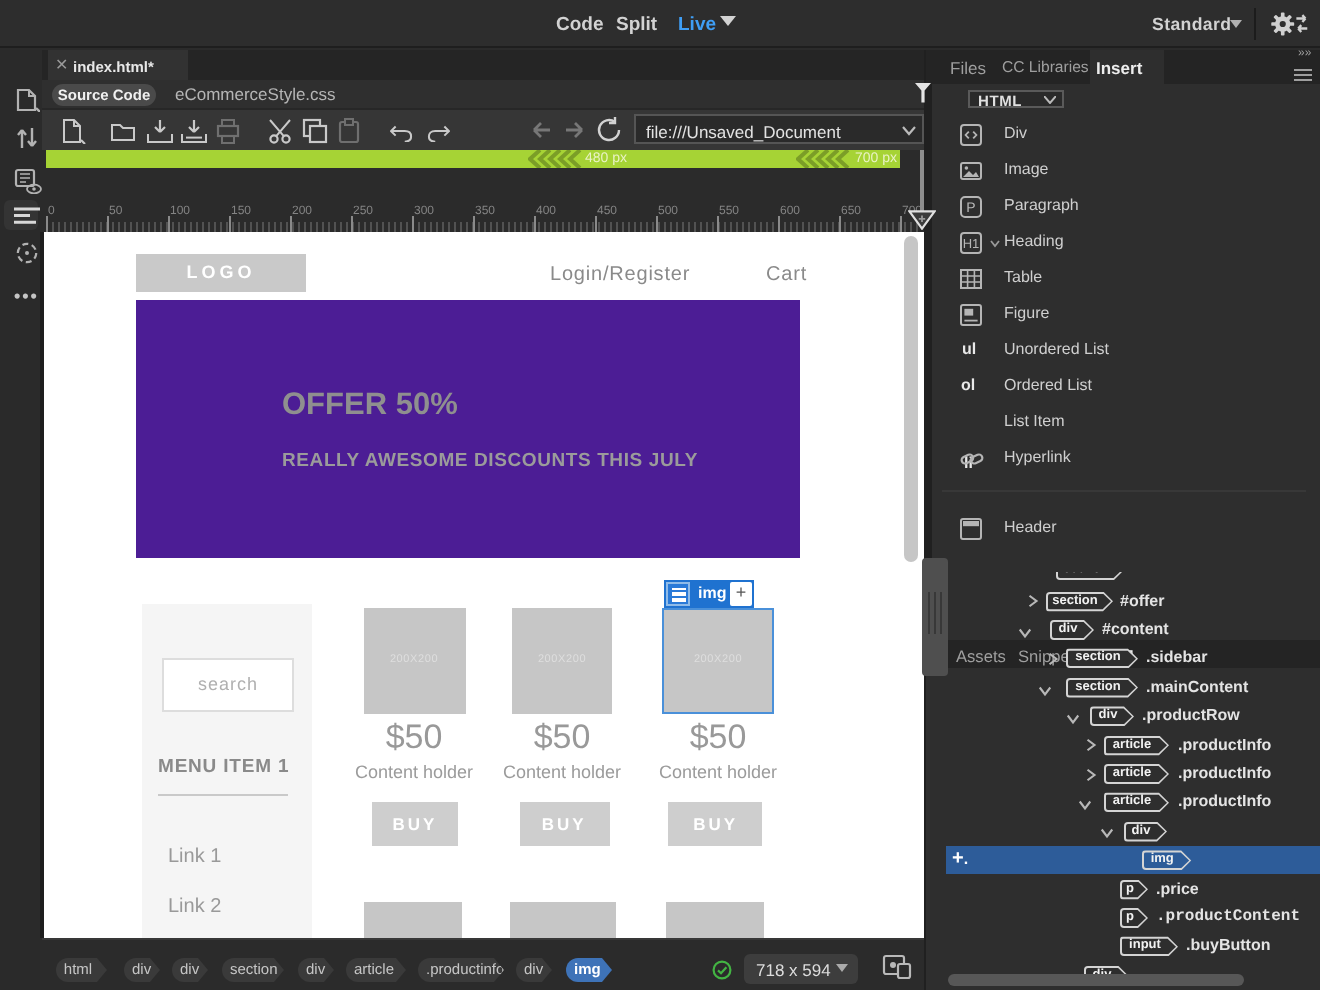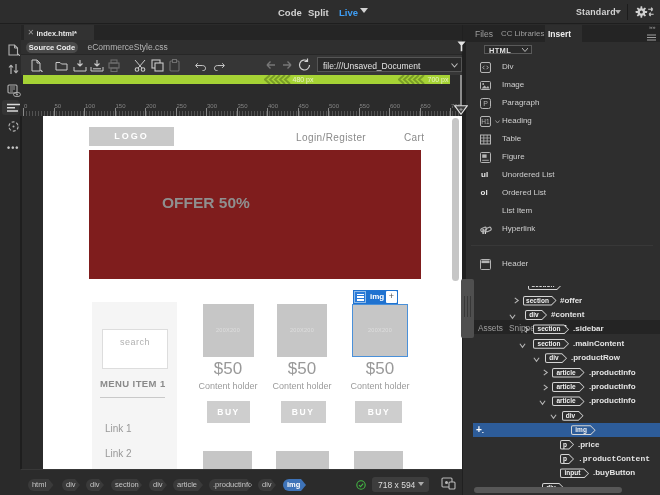--- a/index.html
+++ b/index.html
@@ -208,32 +208,33 @@
     </div>
   </div>
 
   <div class="abs" style="left:459.5px;top:75px;width:2px;height:31px;background:#8d8d8d;z-index:30;"></div>
   <svg class="abs" style="left:454px;top:105px;z-index:30;" width="14" height="10" viewBox="0 0 14 10">
     <polygon points="0.7,0.7 13.3,0.7 7,9.3" fill="#3c3c3c" stroke="#e0e0e0" stroke-width="1.1"></polygon>
     <path d="M7 2.8 L7 6 M5.4 4.4 L8.6 4.4" stroke="#9a9a9a" stroke-width="0.9"></path>
   </svg>
 
   <div class="abs" style="left:20.3px;top:116px;width:1.7px;height:353px;background:#1e1e1e;"></div>
-  <div class="abs" style="left:22px;top:116px;width:440px;height:353px;background:#ffffff;overflow:hidden;margin-left:21px;">
+  <div class="abs" style="left:22px;top:116px;width:440px;height:353px;background:#ffffff;overflow:hidden;">
 
     <div class="abs" style="left:46px;top:11px;width:85px;height:19px;background:#c9c9c9;text-align:center;font-size:9px;font-weight:bold;color:#ffffff;letter-spacing:2px;line-height:19px;">LOGO</div>
     <span class="abs" style="left:253px;top:16px;font-size:10px;color:#8a8a8a;letter-spacing:.4px;">Login/Register</span>
     <span class="abs" style="left:361px;top:16px;font-size:10px;color:#8a8a8a;letter-spacing:.4px;">Cart</span>
 
-    <div class="abs" style="left:46px;top:34px;width:332px;height:129px;background:#7f1d1d;">
+    <div class="abs" style="left:46px;top:34px;width:332px;height:129px;background:#4c1d95;">
       <span class="abs" style="left:73px;top:44px;font-size:15.5px;font-weight:bold;color:#8f8f8f;letter-spacing:0;">OFFER 50%</span>
+      <span class="abs" style="left:73px;top:75px;font-size:9.5px;font-weight:bold;color:#9b9b9b;letter-spacing:.3px;">REALLY AWESOME DISCOUNTS THIS JULY</span>
     </div>
 
     <div class="abs" style="left:49px;top:186px;width:85px;height:167px;background:#f5f5f5;">
-      <div class="abs" style="left:10px;top:27px;width:66px;height:40px;background:#ffffff;border:1px solid #dddddd;text-align:center;font-size:9px;color:#b0b0b0;line-height:25px;letter-spacing:.5px;">search</div>
+      <div class="abs" style="left:10px;top:27px;width:66px;height:27px;background:#ffffff;border:1px solid #dddddd;text-align:center;font-size:9px;color:#b0b0b0;line-height:25px;letter-spacing:.5px;">search</div>
       <span class="abs" style="left:8px;top:76px;font-size:9.5px;font-weight:bold;color:#8a8a8a;letter-spacing:.4px;">MENU ITEM 1</span>
       <div class="abs" style="left:8px;top:95px;width:65px;height:1px;background:#c9c9c9;"></div>
       <span class="abs" style="left:13px;top:121px;font-size:10px;color:#999999;">Link 1</span>
       <span class="abs" style="left:13px;top:146px;font-size:10px;color:#999999;">Link 2</span>
     </div>
 
     <div id="products">
       <div class="abs" style="left:159.5px;top:187.7px;width:51px;height:53px;background:#c6c6c6;text-align:center;font-size:5.5px;color:#dedede;line-height:53px;letter-spacing:.3px;">200X200</div>
       <div class="abs" style="left:234px;top:187.7px;width:50px;height:53px;background:#c6c6c6;text-align:center;font-size:5.5px;color:#dedede;line-height:53px;letter-spacing:.3px;">200X200</div>
       <div class="abs" style="left:309px;top:188px;width:56px;height:53px;background:#c6c6c6;border:1.5px solid #4a90d9;text-align:center;font-size:5.5px;color:#dedede;line-height:50px;letter-spacing:.3px;">200X200</div>

